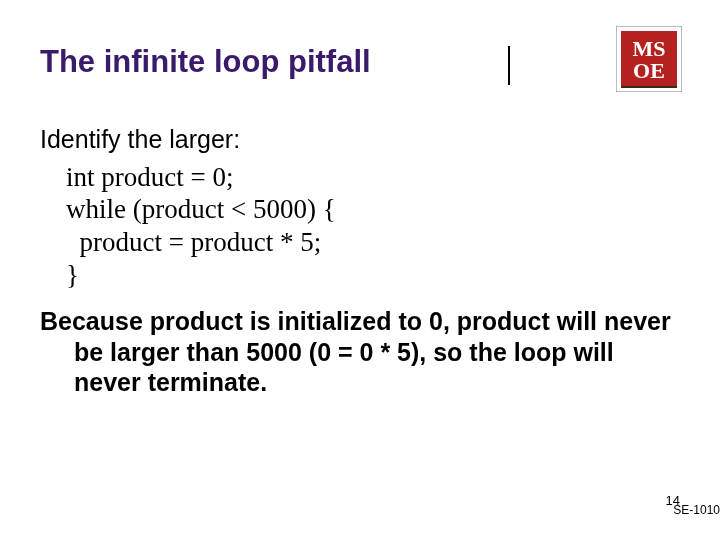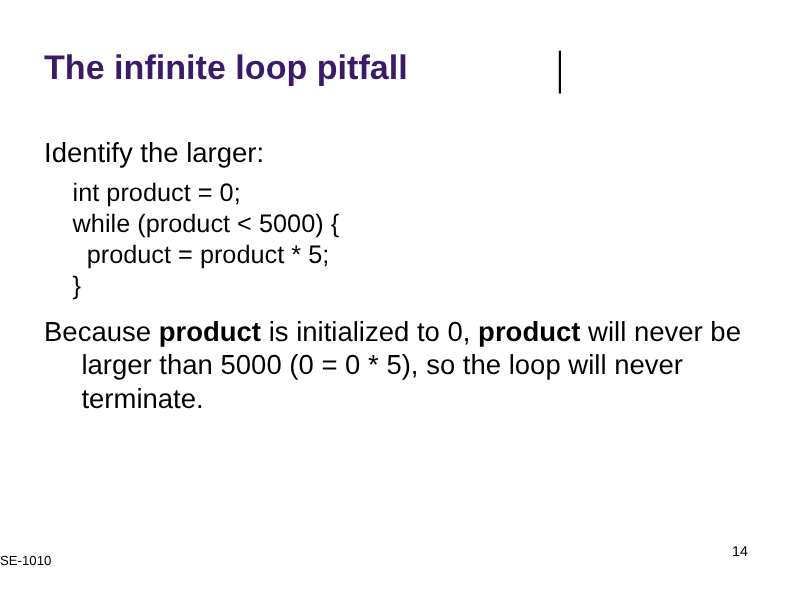--- a/index.html
+++ b/index.html
@@ -47,60 +47,70 @@
     left: 40px;
     top: 124px;
     width: 640px;
     font-size: 25px;
     line-height: 1.22;
   }
   .lead {
     margin: 0 0 6px 0;
   }
   .code {
-    font-family: Liberation Sans, sans-serif;
-    font-size: 23px;
+    font-family: Liberation Serif, serif;
+    font-size: 27px;
     white-space: pre;
     margin: 0 0 14px 26px;
     line-height: 1.22;
   }
   .explain {
     margin: 0;
   }
   .explain .hang {
     display: block;
     padding-left: 34px;
     text-indent: -34px;
+    font-weight: bold;
   }
   .footer {
     position: absolute;
     left: 0;
     width: 720px;
     bottom: 22px;
-    text-align: left;
+    text-align: right;
     font-size: 12px;
     line-height: 1.15;
     color: #000;
   }
   .pagenum {
     position: absolute;
     right: 40px;
     bottom: 32px;
     font-size: 13px;
   }
 </style>
 </head>
 <body>
 
 <div class="slide">
 
   <div class="title-wrap">
     <div class="title">The infinite loop pitfall</div>
   </div>
 
+  <div class="logo">
+    <svg viewBox="0 0 66 66" width="66" height="66">
+      <rect x="0" y="0" width="66" height="66" fill="#ffffff" stroke="#7a7a7a" stroke-width="1"></rect>
+      <rect x="5" y="5" width="56" height="56" fill="#b5211e"></rect>
+      <text x="33" y="30" text-anchor="middle" font-family="Georgia, 'Times New Roman', serif" font-size="22" font-weight="bold" fill="#ffffff">MS</text>
+      <text x="33" y="52" text-anchor="middle" font-family="Georgia, 'Times New Roman', serif" font-size="22" font-weight="bold" fill="#ffffff">OE</text>
+      <line x1="5" y1="61" x2="61" y2="61" stroke="#3a2a1a" stroke-width="2"></line>
+    </svg>
+  </div>
 
   <div class="body">
     <p class="lead">Identify the larger:</p>
     <div class="code">int product = 0;
 while (product &lt; 5000) {
   product = product * 5;
 }</div>
     <p class="explain">
       <span class="hang">
         <span>Because </span><b>product</b><span> is initialized to 0, </span><b>product</b><span> will never be larger than 5000 (0 = 0 * 5), so the loop will never terminate.</span>

